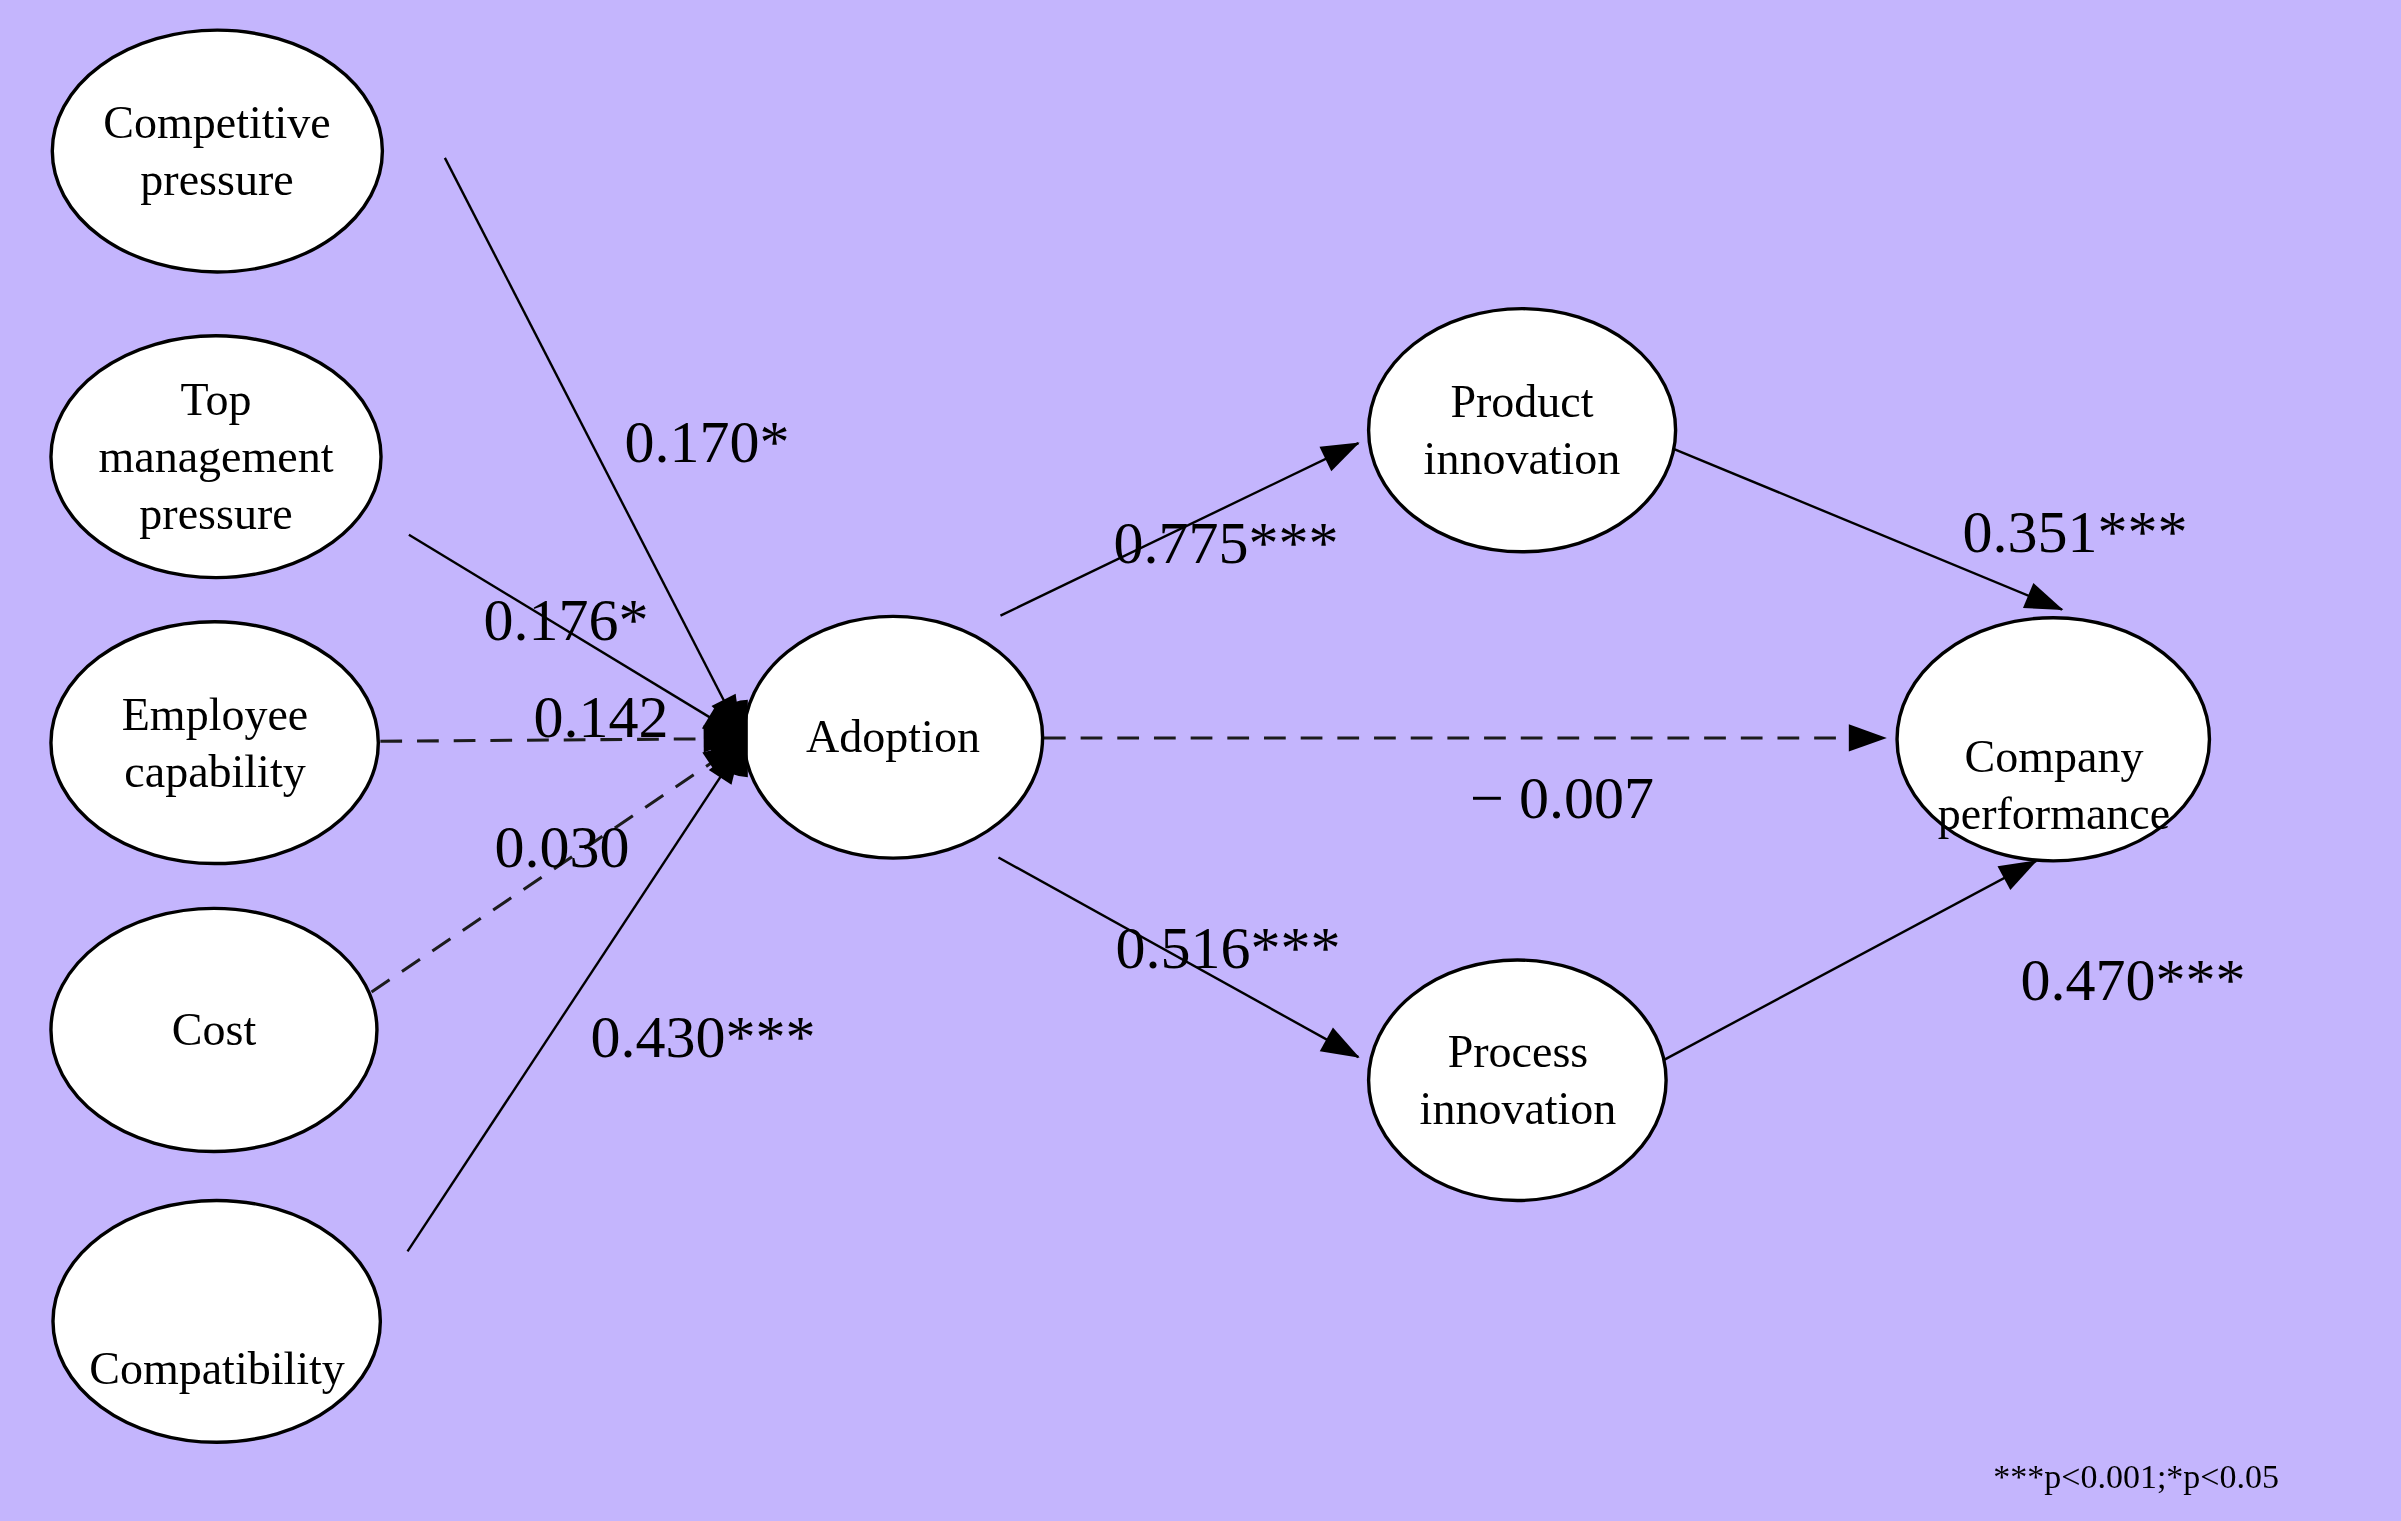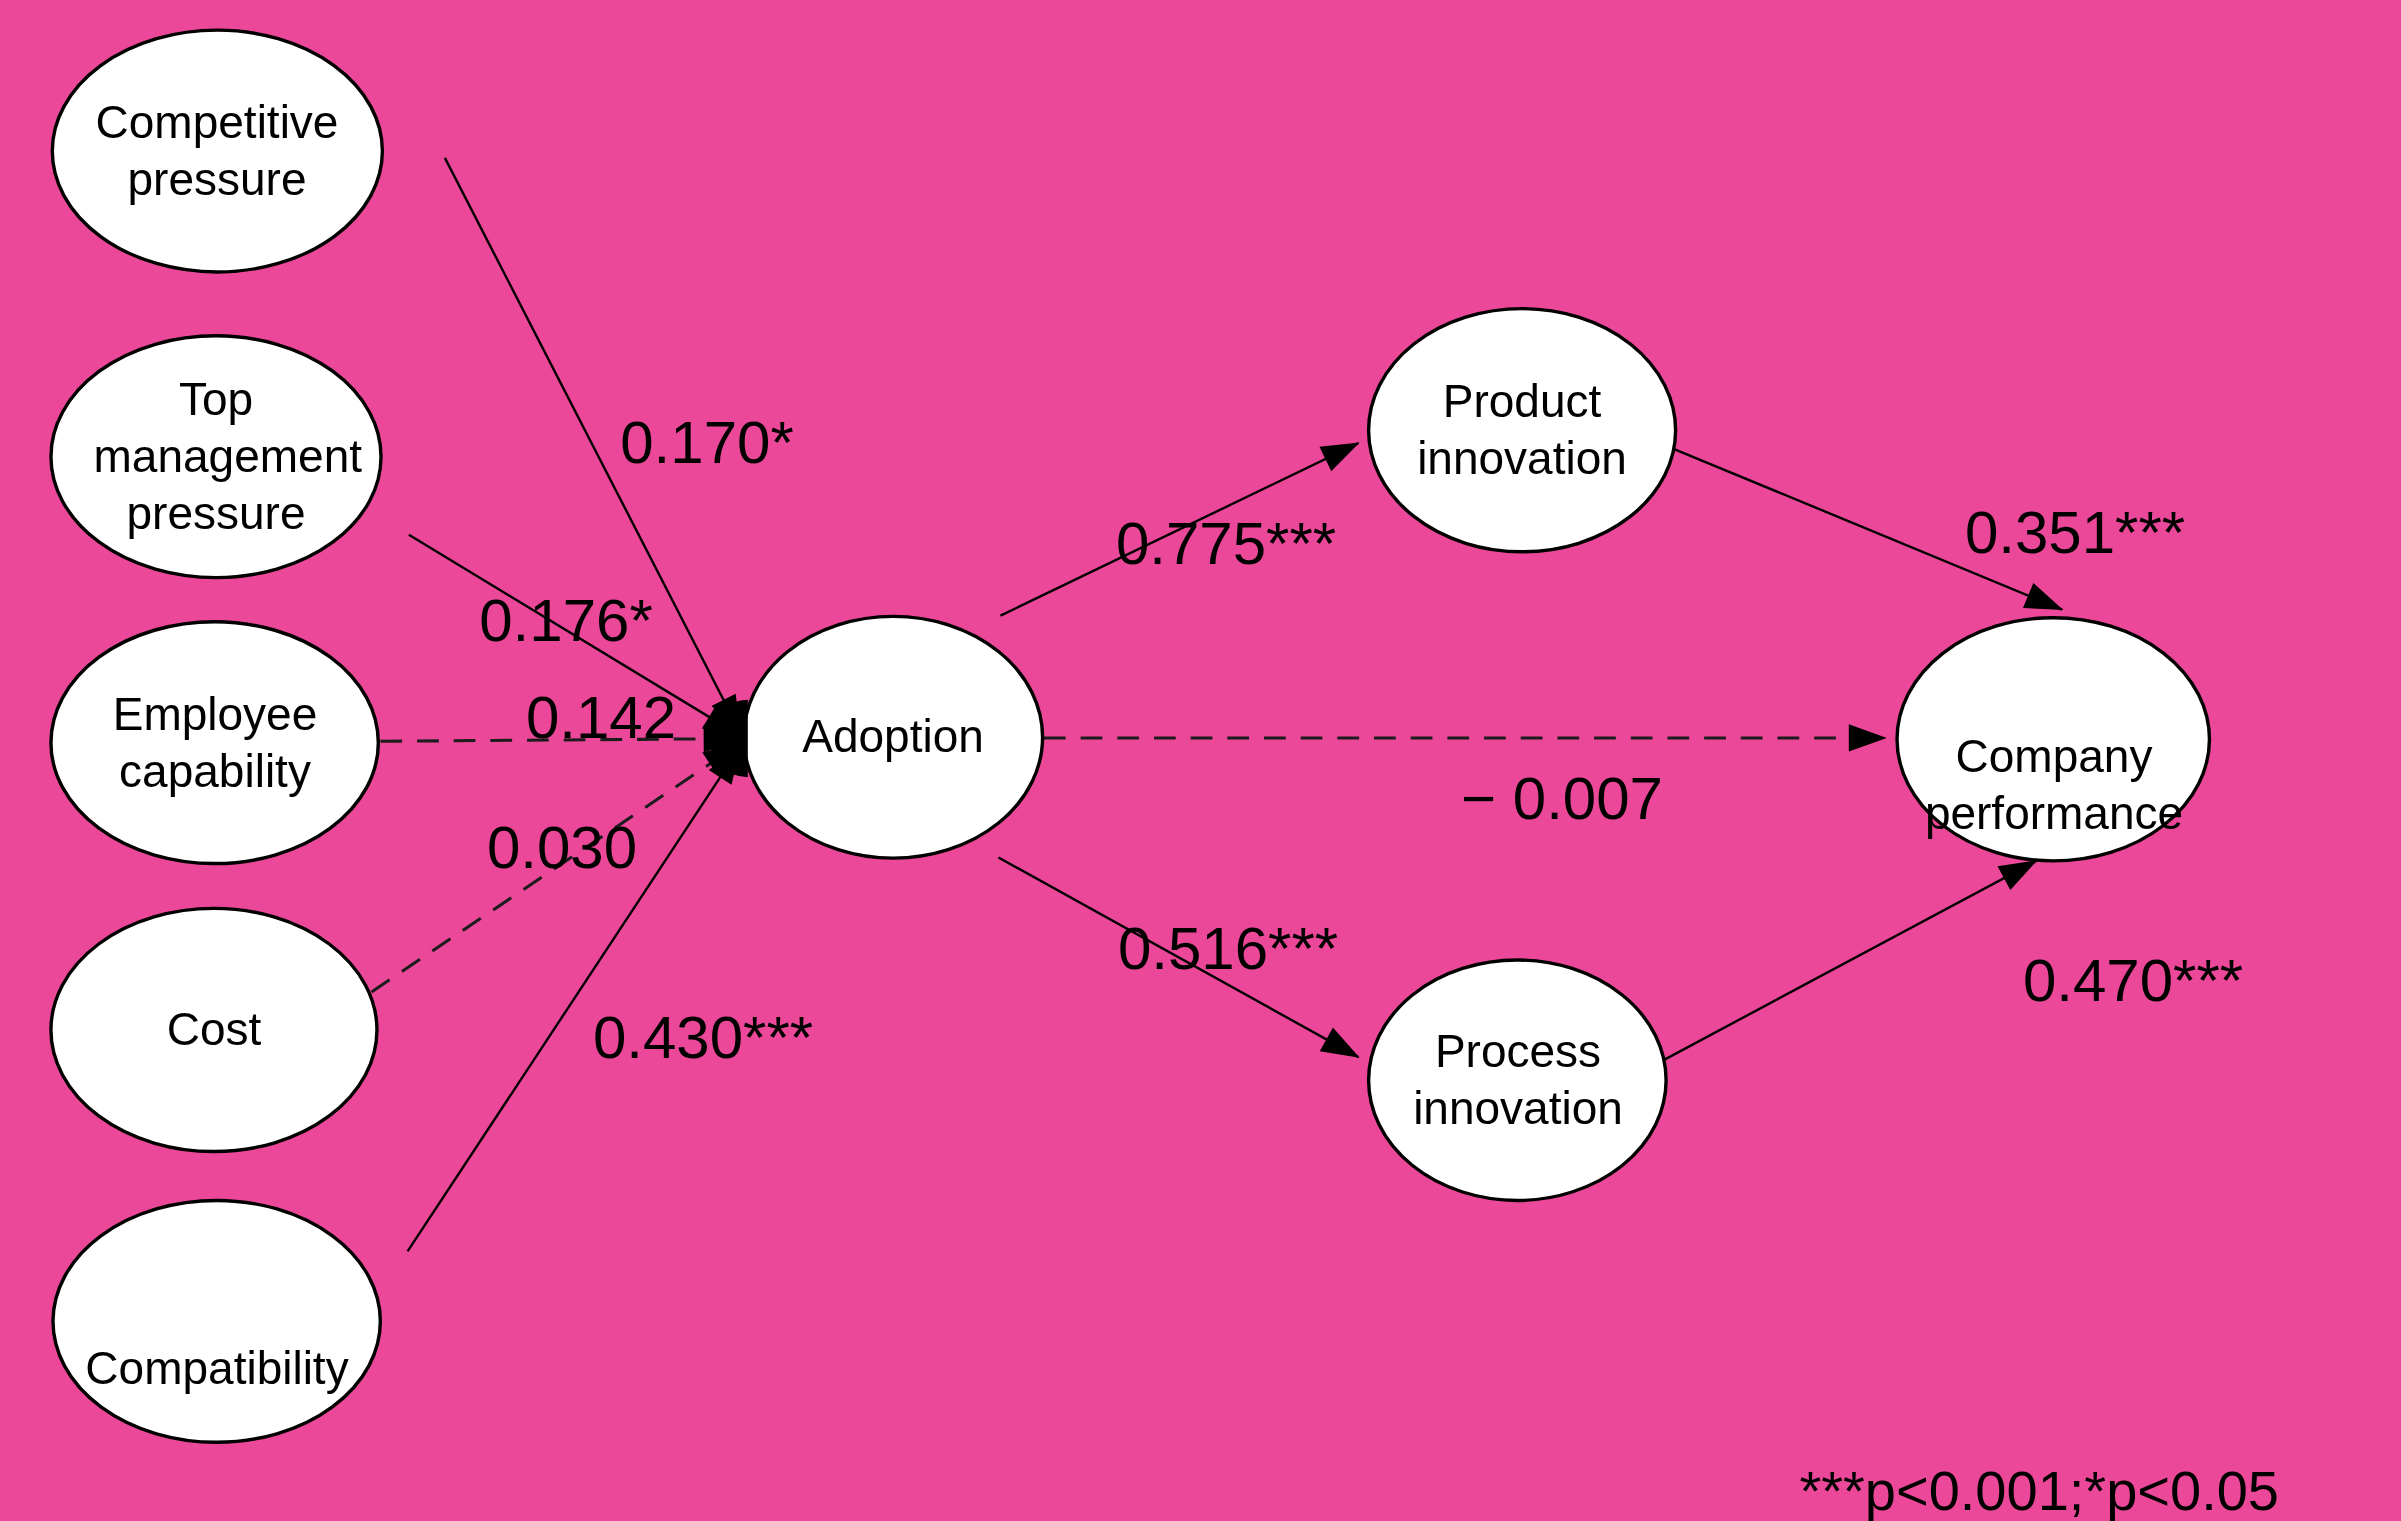--- a/index.html
+++ b/index.html
@@ -3,24 +3,24 @@
 <meta charset="utf-8">
 <style>
   html, body {
     margin: 0; padding: 0;
     background: #ffffff;
     width: 2401px; height: 1522px;
   }
   .canvas {
     position: relative;
     width: 2401px; height: 1522px;
-    font-family: Liberation Sans, sans-serif;
+    font-family: Liberation Serif, serif;
     color: #000000;
     overflow: hidden;
-    background: #ec4899;
+    background: #c4b5fd;
   }
   .diagram-svg { position: absolute; left: 0; top: 0; width: 2401px; height: 1522px; }
   .node-ellipse { fill: #ffffff; stroke: #000000; stroke-width: 5; }
   .edge { stroke: #000000; fill: none; stroke-width: 3.5; }
   .edge.dashed { stroke: #1c1c1c; stroke-width: 4.5; stroke-dasharray: 32 22; }
   .blob { fill: #000000; stroke: none; }
   .node-label {
     position: absolute;
     transform: translate(-50%, -50%);
     text-align: center;
@@ -31,21 +31,21 @@
   .edge-label {
     position: absolute;
     transform: translate(-50%, -50%);
     font-size: 60px;
     white-space: nowrap;
   }
   .footnote {
     position: absolute;
     right: 122px;
     top: 1458px;
-    font-size: 56px;
+    font-size: 34px;
     white-space: nowrap;
   }
 </style>
 </head>
 <body>
 
 <div class="canvas">
 
   <svg class="diagram-svg" viewBox="0 0 3535 2240">
     <defs>

